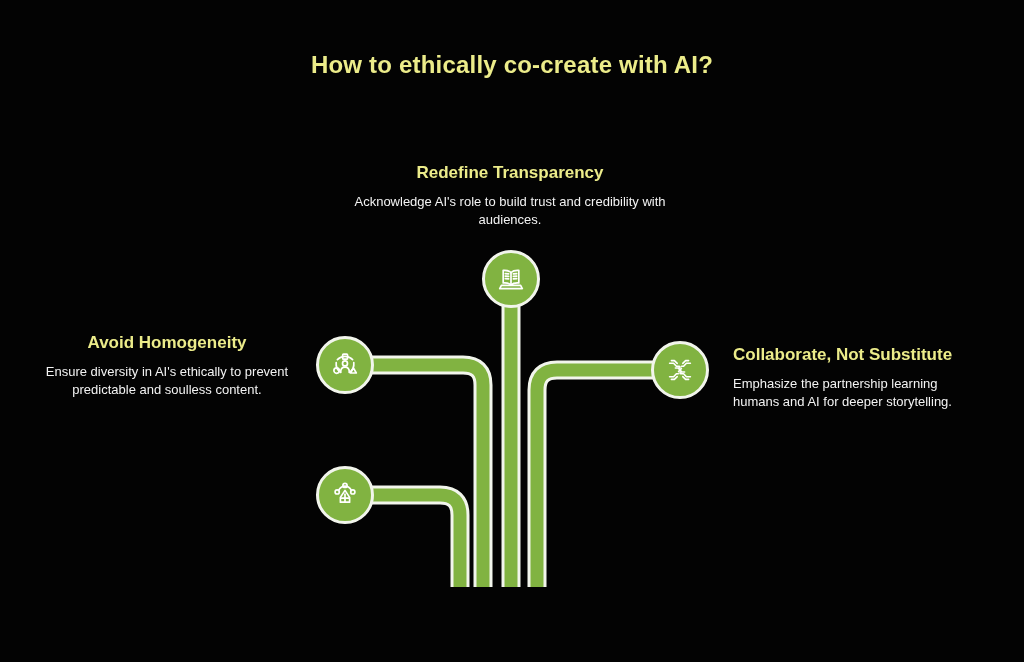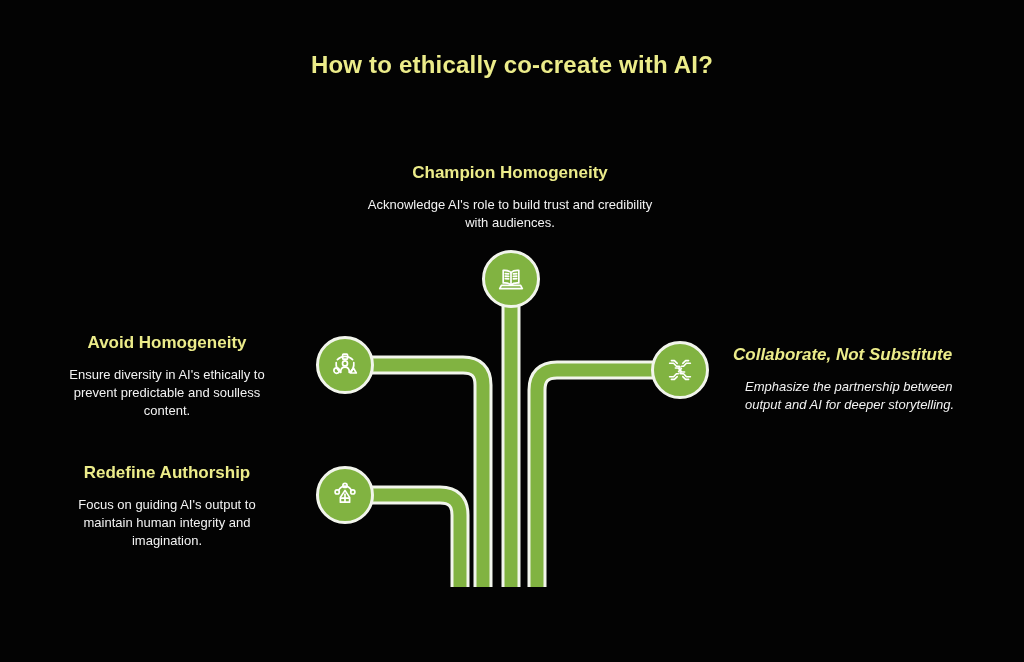--- a/index.html
+++ b/index.html
@@ -67,31 +67,31 @@
     color: #ecec8a;
     font-size: 17px;
     font-weight: bold;
     line-height: 22px;
     margin: 0 0 9px 0;
   }
   .blk .bd {
     color: #f3f3f3;
     font-size: 13px;
     line-height: 18px;
-    margin: 12px;
+    margin: 0;
   }
   .ta-r { text-align: center; }
   .ta-l { text-align: left; }
   .ta-c { text-align: center; }
 
   
   #blk-top      { left: 352px; top: 162px; width: 316px; }
   #blk-left-up  { left: 44px;  top: 332px; width: 246px; }
   #blk-left-dn  { left: 44px;  top: 462px; width: 246px; }
-  #blk-right    { left: 733px; top: 344px; width: 248px; font-style: italic; }
+  #blk-right    { left: 733px; top: 344px; width: 248px; }
 
   #node-top     { left: 482px; top: 250px; }
   #node-left-up { left: 316px; top: 336px; }
   #node-left-dn { left: 316px; top: 466px; }
   #node-right   { left: 651px; top: 341px; }
 </style>
 </head>
 <body>
 
 <div class="stage">
@@ -182,32 +182,28 @@
           <path d="M6.6 23.8 L10.6 23.8 L13.4 20.8 L15.4 20.8"></path>
           <path d="M8.4 26.4 L11.4 26.4 L14.2 23.6"></path>
 
           <path d="M15.6 15.4 L18.4 18.6 M18.4 15.4 L15.6 18.6"></path>
         </g>
       </svg>
     </span>
   </div>
 
   <div class="blk ta-c" id="blk-top">
-    <p class="hd">Champion Homogeneity</p>
+    <p class="hd">Redefine Transparency</p>
     <p class="bd">Acknowledge AI's role to build trust and credibility with audiences.</p>
   </div>
 
   <div class="blk ta-r" id="blk-left-up">
     <p class="hd">Avoid Homogeneity</p>
     <p class="bd">Ensure diversity in AI's ethically to prevent predictable and soulless content.</p>
   </div>
 
-  <div class="blk ta-r" id="blk-left-dn">
-    <p class="hd">Redefine Authorship</p>
-    <p class="bd">Focus on guiding AI's output to maintain human integrity and imagination.</p>
-  </div>
 
   <div class="blk ta-l" id="blk-right">
     <p class="hd">Collaborate, Not Substitute</p>
-    <p class="bd">Emphasize the partnership between output and AI for deeper storytelling.</p>
+    <p class="bd">Emphasize the partnership learning humans and AI for deeper storytelling.</p>
   </div>
 
 </div>
 
 </body></html>

